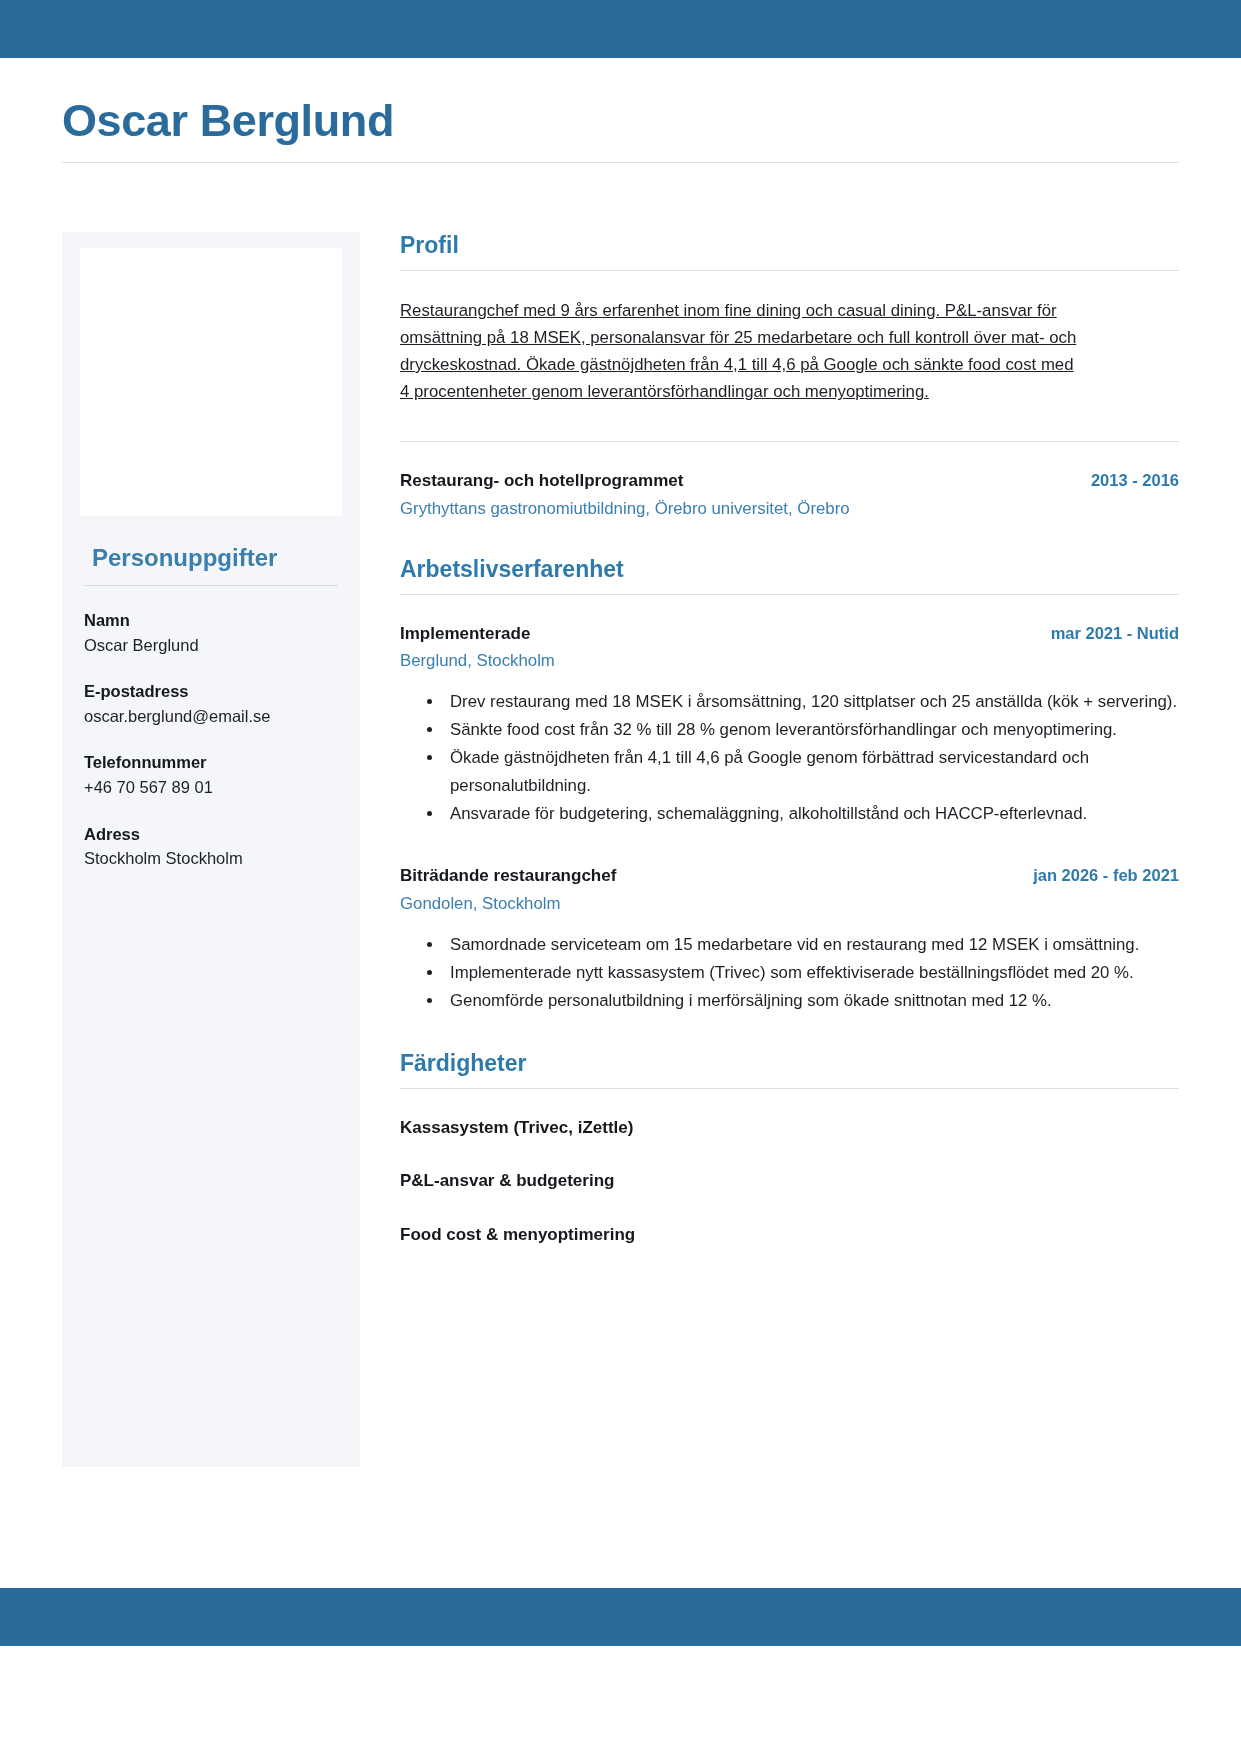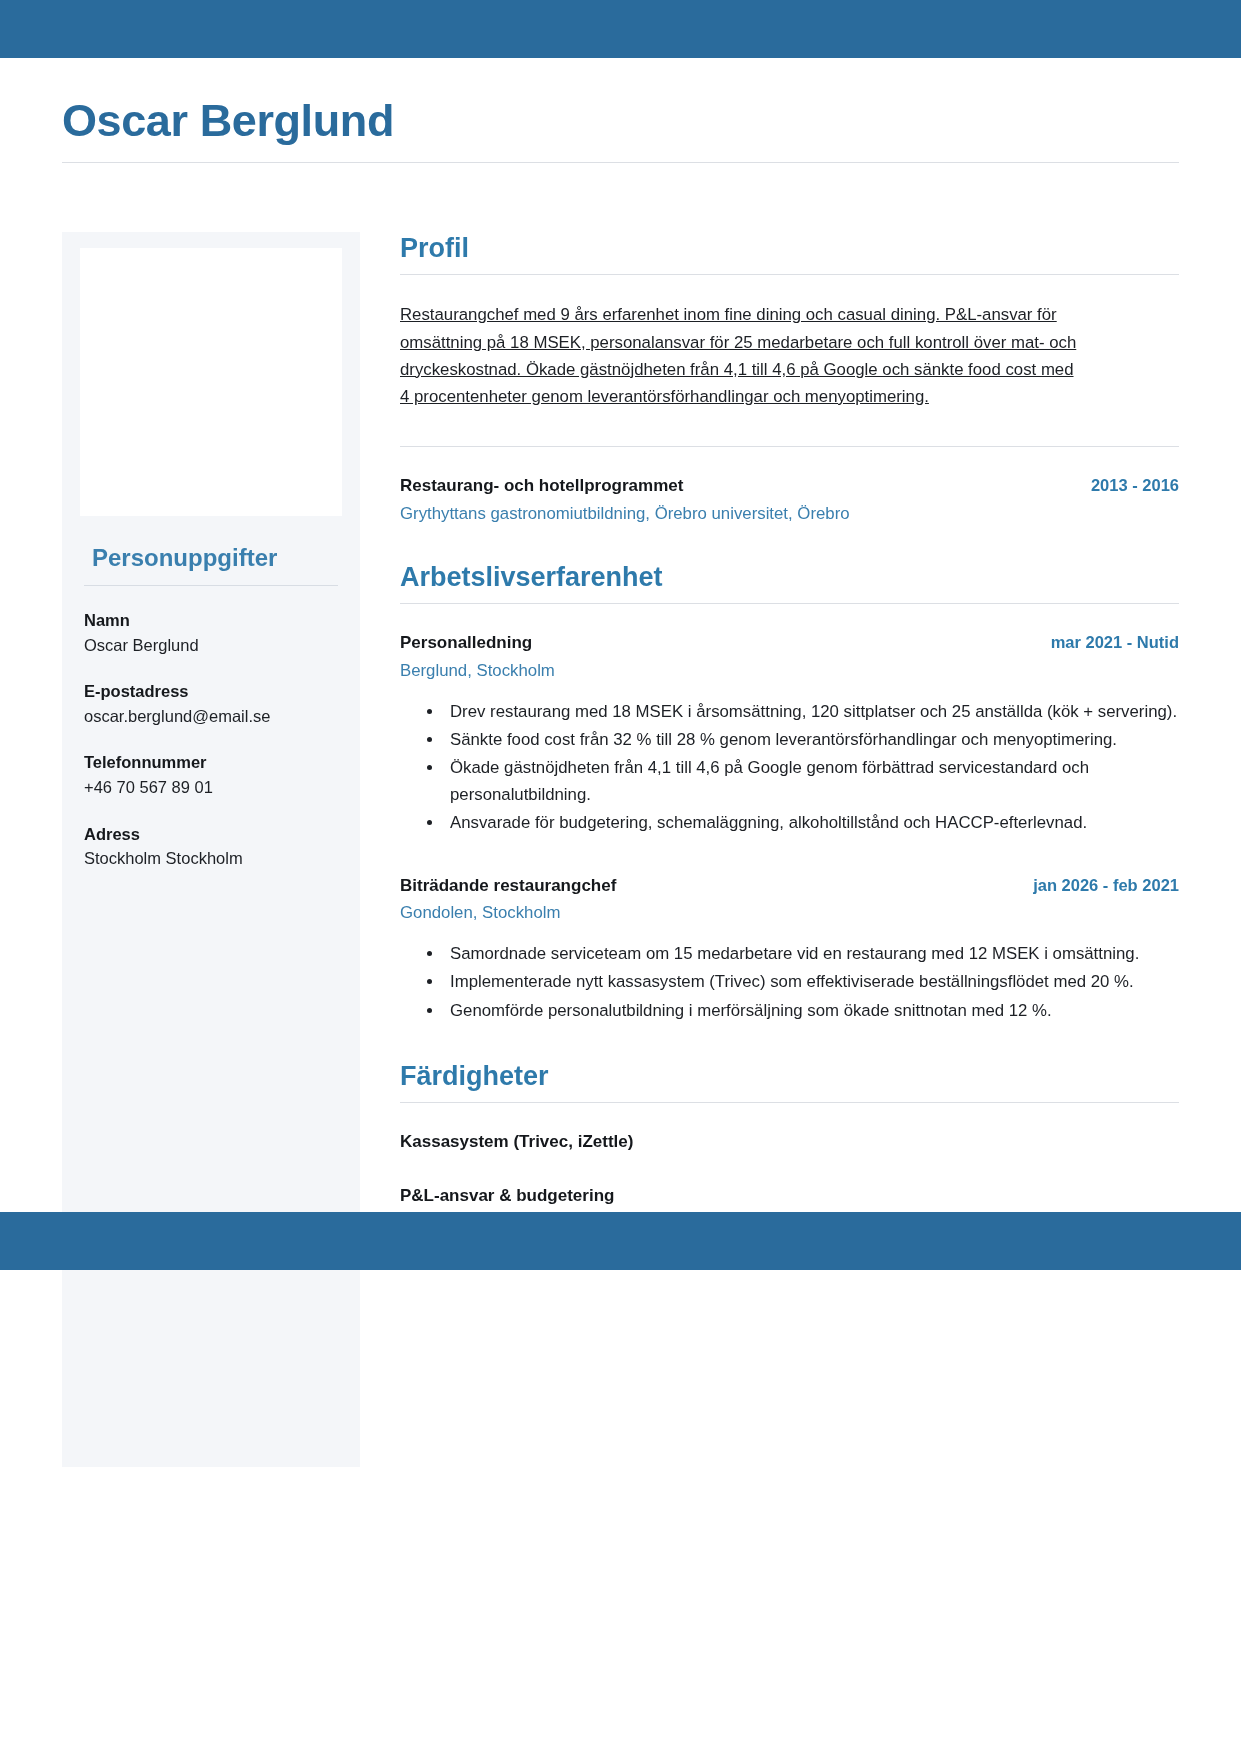--- a/index.html
+++ b/index.html
@@ -13,21 +13,21 @@
     height: 1754px;
     position: relative;
     font-family: "Liberation Sans", sans-serif;
     color: #1a1a1a;
     overflow: hidden;
   }
 
   .page {
     position: relative;
     width: 1241px;
-    height: 1270px;
+    height: 1646px;
     background: #ffffff;
     box-sizing: border-box;
   }
 
   
   .bar-top {
     position: absolute;
     top: 0; left: 0;
     width: 1241px;
     height: 58px;
@@ -117,21 +117,21 @@
   }
 
   
   .main {
     flex: 1 1 auto;
     padding-left: 40px;
     box-sizing: border-box;
   }
   .section { margin-bottom: 4px; }
   .section-title {
-    font-size: 27px;
+    font-size: 23px;
     font-weight: bold;
     color: #2e7aab;
     margin: 0 0 10px 0;
     line-height: 1.2;
   }
   .section-rule {
     border-bottom: 1px solid #dcdfe4;
     margin-bottom: 26px;
   }
   .profile-text {
@@ -258,21 +258,21 @@
           <div class="entry-sub">Grythyttans gastronomiutbildning, Örebro universitet, Örebro</div>
         </div>
       </section>
 
       <section class="section">
         <h2 class="section-title">Arbetslivserfarenhet</h2>
         <div class="section-rule"></div>
 
         <div class="entry exp-gap">
           <div class="entry-head">
-            <span class="entry-title">Personalledning</span>
+            <span class="entry-title">Implementerade</span>
             <span class="entry-date">mar 2021 - Nutid</span>
           </div>
           <div class="entry-sub">Berglund, Stockholm</div>
           <ul class="entry-bullets">
             <li>Drev restaurang med 18 MSEK i årsomsättning, 120 sittplatser och 25 anställda (kök + servering).</li>
             <li>Sänkte food cost från 32 % till 28 % genom leverantörsförhandlingar och menyoptimering.</li>
             <li>Ökade gästnöjdheten från 4,1 till 4,6 på Google genom förbättrad servicestandard och personalutbildning.</li>
             <li>Ansvarade för budgetering, schemaläggning, alkoholtillstånd och HACCP-efterlevnad.</li>
           </ul>
         </div>

